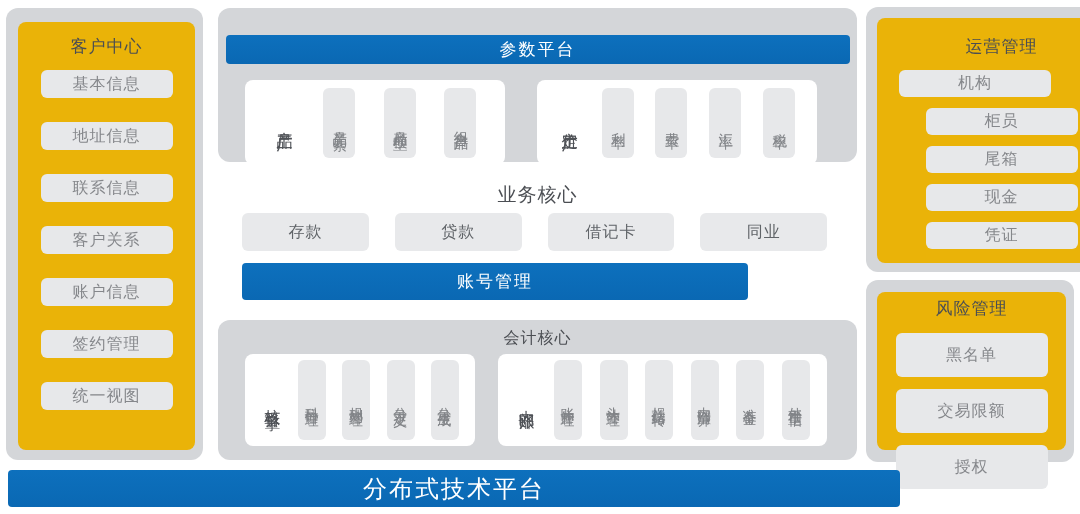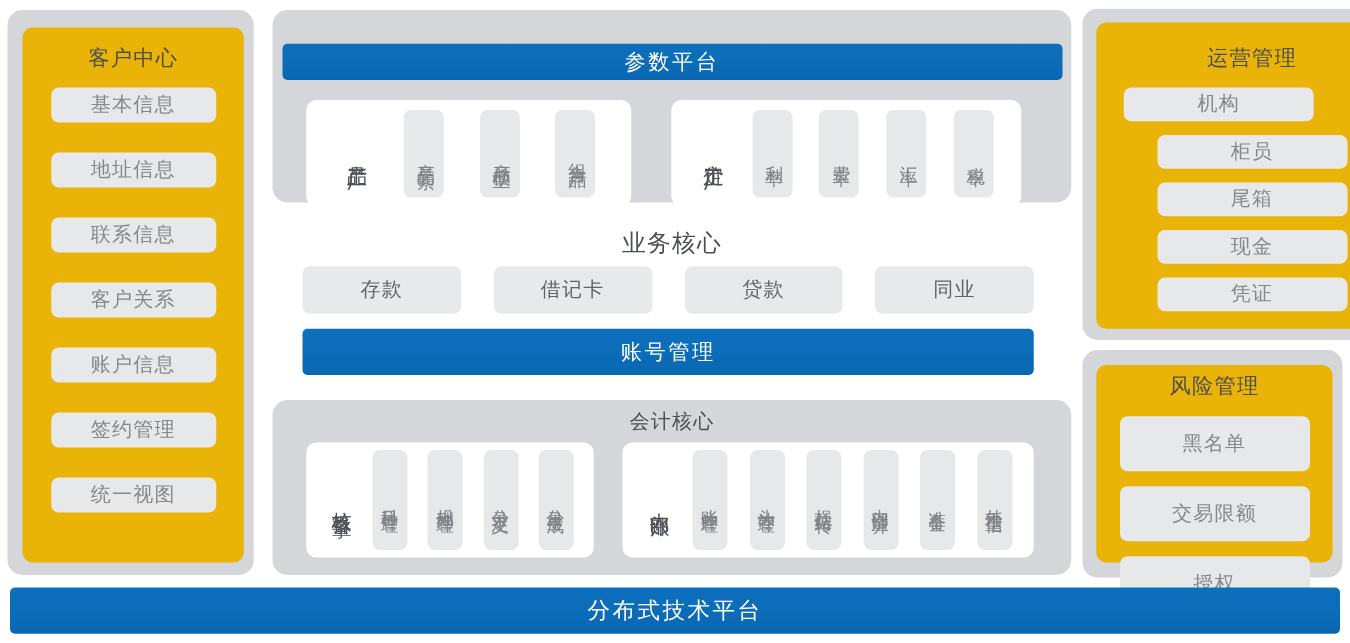--- a/index.html
+++ b/index.html
@@ -39,21 +39,21 @@
   .panel-params .white-box.g2{width:280px;}
   .panel-params .vitem{width:32px;height:70px;}
 
   
   .biz-title{position:absolute;left:218px;top:182px;width:639px;}
   .biz-row{position:absolute;left:242px;top:213px;width:585px;height:38px;display:flex;gap:26px;}
   .biz-item{flex:1;background:#e8e9eb;border-radius:6px;color:#606468;font-size:16px;
             display:flex;align-items:center;justify-content:center;letter-spacing:1px;}
 
   
-  .bar-account{position:absolute;left:242px;top:263px;width:585px;height:37px;line-height:37px;font-size:17px;}
+  .bar-account{position:absolute;left:242px;top:263px;width:506px;height:37px;line-height:37px;font-size:17px;}
 
   
   .panel-acct{left:218px;top:320px;width:639px;height:140px;}
   .panel-acct .section-title{margin-top:8px;height:20px;line-height:20px;font-size:16px;}
   .panel-acct .group-row{margin-top:6px;}
   .panel-acct .white-box{height:92px;}
   .panel-acct .white-box.g1{width:230px;margin-right:23px;}
   .panel-acct .white-box.g2{width:329px;}
   .panel-acct .vitem{width:28px;height:80px;font-size:14px;}
 
@@ -64,21 +64,21 @@
   .panel-ops .hitem{width:152px;height:27px;margin:0 auto 11px auto;}
   .panel-ops .hitem.first{margin-top:10px;margin-left:22px;}
 
   .panel-risk{left:866px;top:280px;width:208px;height:182px;text-decoration:underline;}
   .panel-risk .card{inset:12px 8px 12px 11px;}
   .panel-risk .card-title{margin-top:4px;height:26px;line-height:26px;}
   .panel-risk .hitem{width:152px;height:44px;margin:0 auto 12px auto;}
   .panel-risk .hitem.first{margin-top:11px;}
 
   
-  .bar-tech{position:absolute;left:8px;top:470px;width:1064px;height:37px;line-height:37px;font-size:18px;font-family:Liberation Serif, serif;}
+  .bar-tech{position:absolute;left:8px;top:470px;width:892px;height:37px;line-height:37px;font-size:24px;}
 </style>
 </head>
 <body>
 
 <div class="stage">
 
   <section class="panel panel-customer">
     <div class="card">
       <div class="card-title">客户中心</div>
       <div class="hitem first">基本信息</div>
@@ -106,22 +106,22 @@
         <div class="vitem">费率</div>
         <div class="vitem">汇率</div>
         <div class="vitem">税率</div>
       </div>
     </div>
   </section>
 
   <div class="biz-title section-title">业务核心</div>
   <div class="biz-row">
     <div class="biz-item">存款</div>
+    <div class="biz-item">贷款</div>
     <div class="biz-item">借记卡</div>
-    <div class="biz-item">贷款</div>
     <div class="biz-item">同业</div>
   </div>
 
   <div class="blue-bar bar-account">账号管理</div>
 
   <section class="panel panel-acct">
     <div class="section-title">会计核心</div>
     <div class="group-row">
       <div class="white-box g1">
         <div class="vlabel">核算引擎</div>

